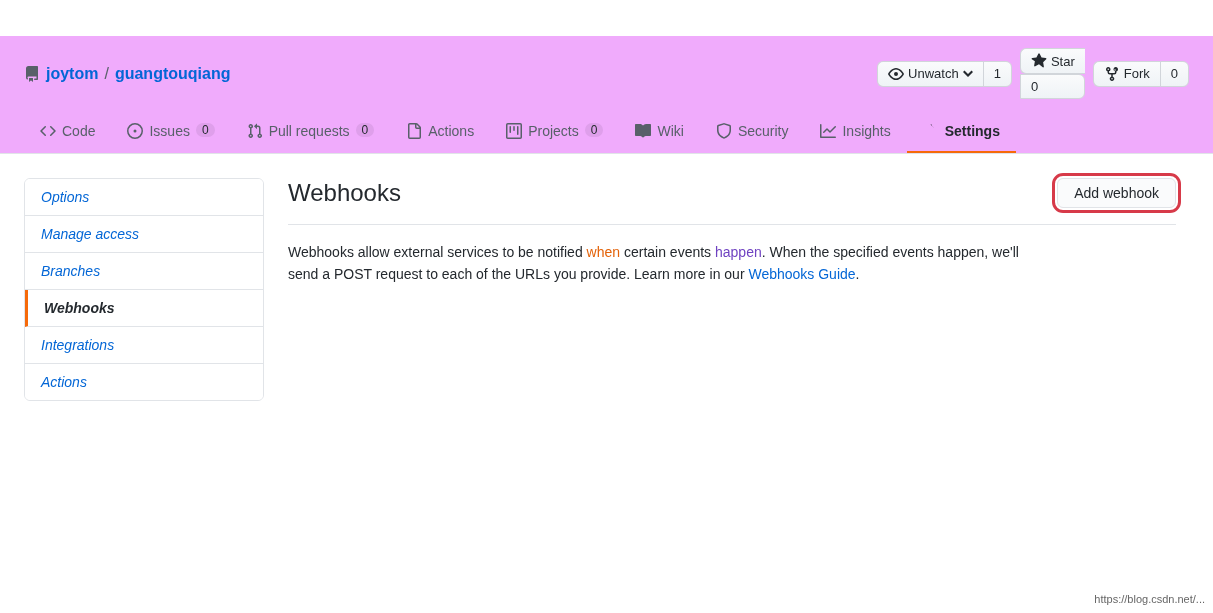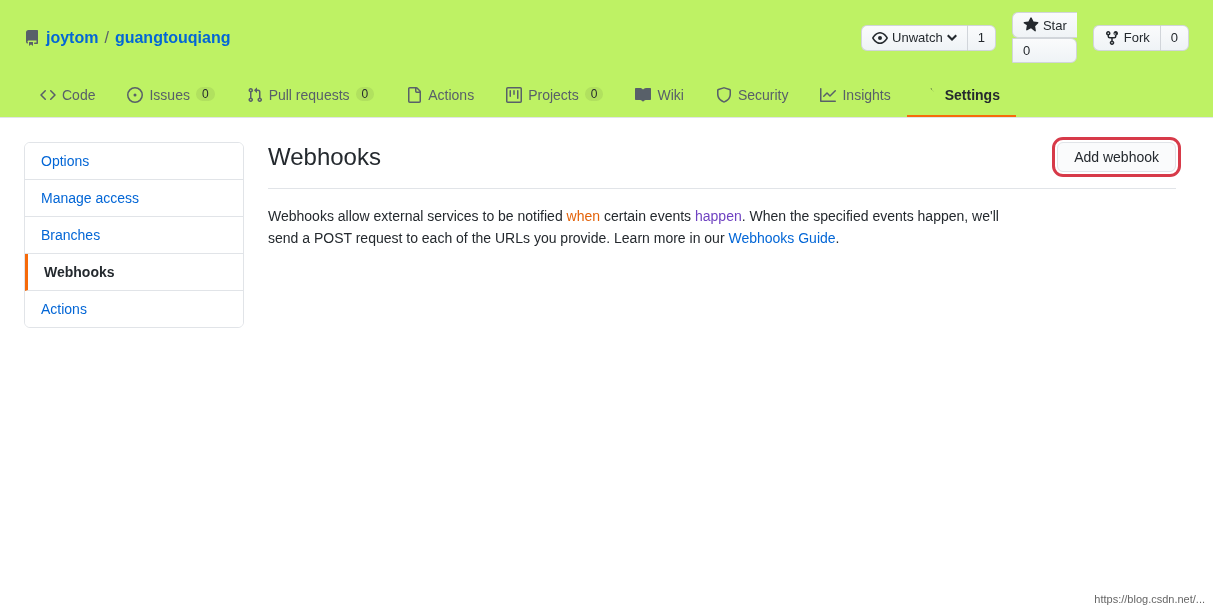--- a/index.html
+++ b/index.html
@@ -11,21 +11,21 @@
     
     .nav-tabs { display: flex; gap: 0; list-style: none; }
     .nav-tab { display: flex; align-items: flex-start; gap: 6px; padding: 12px 16px; font-size: 14px; color: #586069; cursor: pointer; border-bottom: 2px solid transparent; text-decoration: none; white-space: nowrap; }
     .nav-tab.active { color: #24292e; font-weight: 600; border-bottom-color: #f66a0a; }
     .nav-tab .badge { background: rgba(27,31,35,.08); border-radius: 20px; padding: 0 6px; font-size: 12px; color: #24292e; }
 
     
     .layout { display: flex; padding: 24px; gap: 24px; max-width: 1200px; }
 
     
-    .sidebar { width: 220px; flex-shrink: 0; }
+    .sidebar { width: 240px; flex-shrink: 0; font-style: italic; }
     .sidebar-menu { border: 1px solid #e1e4e8; border-radius: 6px; overflow: hidden; }
     .sidebar-item { display: block; padding: 10px 16px; font-size: 14px; color: #0366d6; text-decoration: none; border-bottom: 1px solid #e1e4e8; background: #fff; cursor: pointer; }
     .sidebar-item:last-child { border-bottom: none; }
     .sidebar-item.active { background: #fff; font-weight: 700; color: #24292e; border-left: 3px solid #f66a0a; }
     .sidebar-section-header { display: block; padding: 10px 16px; font-size: 14px; color: #24292e; font-weight: 600; background: #f6f8fa; border-bottom: 1px solid #e1e4e8; cursor: default; }
 
     
     .main-content { flex: 1; }
     .page-header { display: flex; align-items: center; justify-content: space-between; margin-bottom: 16px; padding-bottom: 16px; border-bottom: 1px solid #e1e4e8; }
     .page-title { font-size: 24px; font-weight: 400; color: #24292e; }
@@ -36,32 +36,32 @@
     
     .description { font-size: 14px; line-height: 1.6; color: #24292e; }
     .description a { color: #0366d6; text-decoration: none; }
 
     
     .watermark { position: fixed; bottom: 8px; right: 8px; font-size: 11px; color: #666; }
   </style>
 </head>
 <body>
 
-<div style="background:#bef264; border-bottom:1px solid #e1e4e8; padding: 12px 24px 0 24px;">
+<div style="background:#f0abfc; border-bottom:1px solid #e1e4e8; padding: 12px 24px 0 24px; margin-top: 36px;">
   <div style="display:flex; align-items:center; justify-content:space-between; margin-bottom:12px;">
     <div style="display:flex; align-items:center; gap:6px; font-size:16px;">
 
       <svg width="16" height="16" viewBox="0 0 16 16" fill="#586069">
           <path d="M2 2.5A2.5 2.5 0 014.5 0h8.75a.75.75 0 01.75.75v12.5a.75.75 0 01-.75.75h-2.5a.75.75 0 110-1.5h1.75v-2h-8a1 1 0 00-.714 1.7.75.75 0 01-1.072 1.05A2.495 2.495 0 012 11.5v-9zm10.5-1V9h-8c-.356 0-.694.074-1 .208V2.5a1 1 0 011-1h8zM5 12.25v3.25a.25.25 0 00.4.2l1.45-1.087a.25.25 0 01.3 0L8.6 15.7a.25.25 0 00.4-.2v-3.25a.25.25 0 00-.25-.25h-3.5a.25.25 0 00-.25.25z"></path>
         </svg>
       <a href="#" style="color:#0366d6; text-decoration:none; font-weight:600;">joytom</a>
       <span style="color:#586069;">/</span>
       <a href="#" style="color:#0366d6; text-decoration:none; font-weight:700;">guangtouqiang</a>
     </div>
-    <div style="display:flex; gap:16px; align-items:center;">
+    <div style="display:flex; gap:8px; align-items:center;">
 
       <div class="btn-split" style="display:flex;">
         <button class="btn btn-main" style="border-radius:6px 0 0 6px; border-right: none; font-size:13px; padding:4px 10px;">
           <svg width="16" height="16" viewBox="0 0 16 16" fill="currentColor">
               <path d="M1.679 7.932c.412-.621 1.242-1.75 2.366-2.717C5.175 4.242 6.527 3.5 8 3.5c1.473 0 2.824.742 3.955 1.715 1.124.967 1.954 2.096 2.366 2.717a.119.119 0 010 .136c-.412.621-1.242 1.75-2.366 2.717C10.825 11.758 9.473 12.5 8 12.5c-1.473 0-2.824-.742-3.955-1.715C2.92 9.818 2.09 8.69 1.679 8.068a.119.119 0 010-.136zM8 2c-1.981 0-3.67.992-4.933 2.078C1.797 5.169.88 6.423.43 7.1a1.619 1.619 0 000 1.798c.45.678 1.367 1.932 2.637 3.024C4.329 13.008 6.019 14 8 14c1.981 0 3.67-.992 4.933-2.078 1.27-1.091 2.187-2.345 2.637-3.023a1.619 1.619 0 000-1.798c-.45-.678-1.367-1.932-2.637-3.023C11.671 2.992 9.981 2 8 2zm0 8a2 2 0 100-4 2 2 0 000 4z"></path>
             </svg>
           <span>Unwatch</span>
           <svg width="10" height="16" viewBox="0 0 10 16" fill="currentColor">
               <path d="M5 11L0 6l1.5-1.5L5 8l3.5-3.5L10 6z"></path>
             </svg>
@@ -169,20 +169,23 @@
         <span>Options</span>
       </a>
       <a class="sidebar-item" href="#">
         <span>Manage access</span>
       </a>
       <a class="sidebar-item" href="#">
         <span>Branches</span>
       </a>
       <a class="sidebar-item active" href="#">
         <span>Webhooks</span>
+      </a>
+      <a class="sidebar-item" href="#">
+        <span>Integrations</span>
       </a>
       <a class="sidebar-item" href="#">
         <span>Actions</span>
       </a>
     </div>
 
   </aside>
 
   <main class="main-content">
     <div class="page-header">

